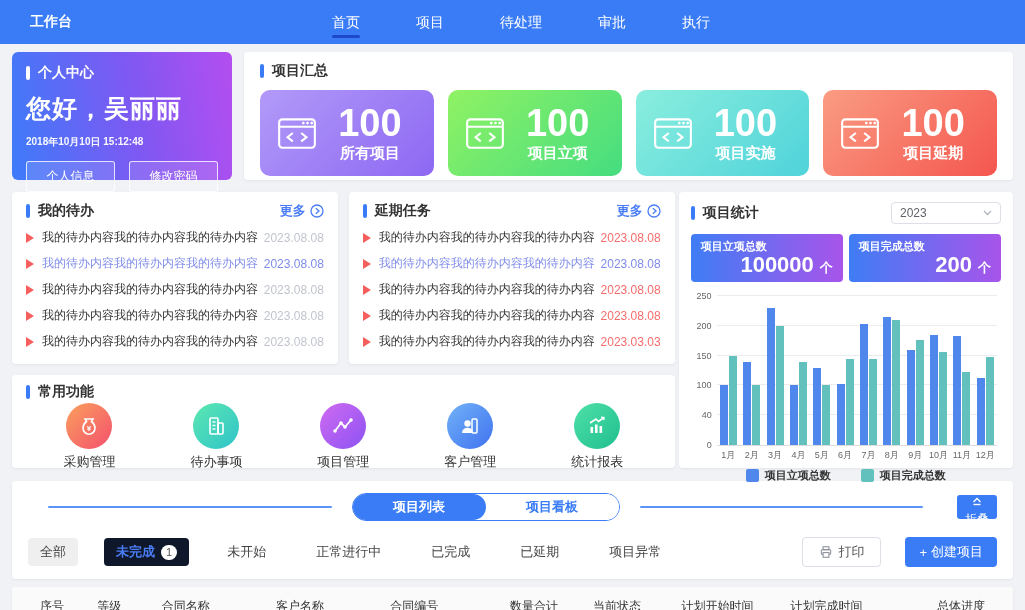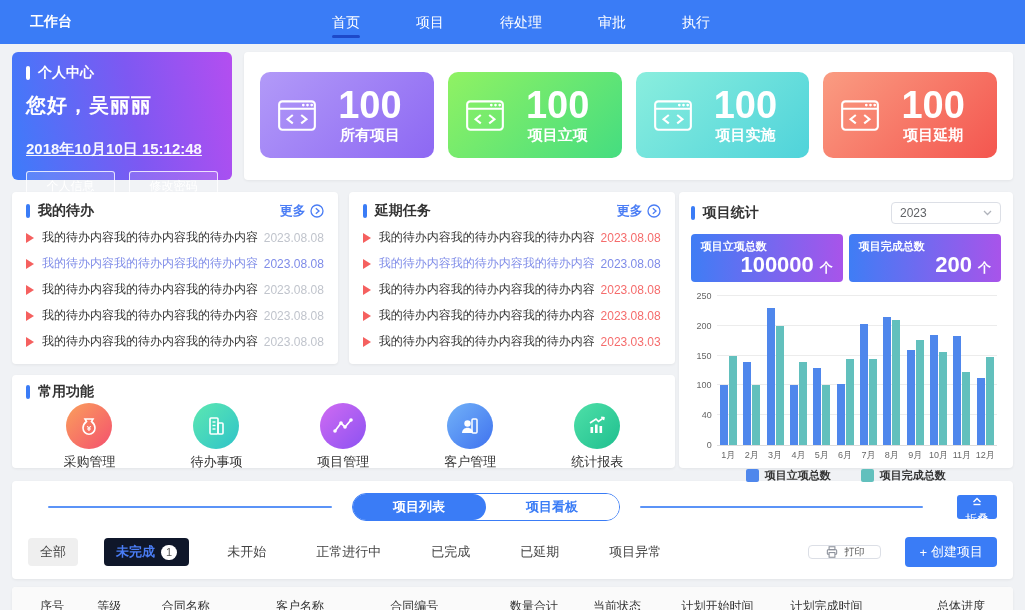--- a/index.html
+++ b/index.html
@@ -16,22 +16,22 @@
   .content { padding:8px 12px 0; }
   .panel { background:#fff; border-radius:4px; box-shadow:0 1px 3px rgba(0,0,0,.06); }
   .sec-title { display:flex; align-items:center; font-size:14px; font-weight:bold; color:#333; }
   .sec-title .bar { width:4px; height:14px; background:#3a7cf6; border-radius:2px; margin-right:8px; }
   
   .row1 { display:flex; gap:12px; }
   .personal { width:220px; height:128px; border-radius:6px; padding:12px 14px;
     background:linear-gradient(80deg,#3d7cfa 0%,#7e58f2 55%,#b44ef0 100%); color:#fff; }
   .personal .sec-title { color:#fff; }
   .personal .sec-title .bar { background:#fff; }
-  .greeting { font-size:20px; font-weight:bold; margin:10px 0 21px; letter-spacing:1px; }
-  .datetime { font-size:15px; font-weight:bold; opacity:.95;text-decoration:underline; }
+  .greeting { font-size:25px; font-weight:bold; margin:10px 0 10px; letter-spacing:1px; }
+  .datetime { font-size:10px; font-weight:bold; opacity:.95; }
   .p-btns { display:flex; gap:14px; margin-top:12px; }
   .p-btn { flex:1; text-align:center; font-size:12px; color:#fff; padding:6px 0;
     border:1px solid rgba(255,255,255,.8); border-radius:3px; background:rgba(255,255,255,.12); cursor:pointer; }
   .summary { flex:1; height:128px; padding:10px 16px; }
   .cards { display:flex; gap:14px; margin-top:10px; }
   .s-card { flex:1; height:86px; border-radius:10px; color:#fff; display:flex; align-items:center; padding:0 12px 0 16px; cursor:pointer; }
   .s-card .num { font-size:38px; font-weight:bold; line-height:38px; }
   .s-card .lbl { font-size:15px; font-weight:bold; margin-top:2px; }
   .s-card .body { flex:1; text-align:center; }
   .g-purple { background:linear-gradient(135deg,#b29af8,#8d68f3); }
@@ -100,21 +100,21 @@
   .tab.active { background:#3a7cf6; color:#fff; border-radius:0 14px 14px 0; }
   .collapse-btn { margin-left:14px; background:#3a7cf6; color:#fff; font-size:12px; border:none;
     border-radius:3px; height:24px; padding:0 8px; display:flex; align-items:center; gap:4px; cursor:pointer;flex-direction:column; }
   .filter-row { display:flex; align-items:center; margin-top:16px; }
   .f-pill { font-size:13px; color:#444; padding:5px 12px; border-radius:4px; cursor:pointer; margin-right:26px; }
   .f-pill.gray { background:#efefef; }
   .f-pill.active { background:#0f172a; color:#4a7df5; font-weight:bold; display:flex; align-items:center; gap:6px; }
   .f-badge { background:#fff; border-radius:8px; font-size:11px; color:#555; padding:0 5px; line-height:15px; font-weight:normal; }
   .filter-spacer { flex:1; }
   .print-btn { display:flex; align-items:center; gap:5px; background:#fff; border:1px solid #dcdfe6;
-    border-radius:4px; height:14px; padding:0 16px; font-size:10px; color:#555; cursor:pointer; margin-right:24px; }
+    border-radius:4px; height:30px; padding:0 16px; font-size:13px; color:#555; cursor:pointer; margin-right:24px; }
   .create-btn { background:#3a7cf6; color:#fff; border:none; border-radius:4px; height:30px;
     padding:0 14px; font-size:13px; cursor:pointer; display:flex; align-items:center; gap:4px; }
   .table-panel { margin-top:8px; padding:0; }
   .thead { display:flex; padding:11px 28px; background:#fafafa; border-radius:4px 4px 0 0; }
   .th { font-size:12px; font-weight:normal; color:#333; white-space:nowrap; }
   .th:nth-child(1){flex:.55} .th:nth-child(2){flex:.62} .th:nth-child(3){flex:1.1}
   .th:nth-child(4){flex:1.1} .th:nth-child(5){flex:1.15} .th:nth-child(6){flex:.8}
   .th:nth-child(7){flex:.85} .th:nth-child(8){flex:1.05} .th:nth-child(9){flex:1.15}
   .th:nth-child(10){flex:.72; text-align:right;}
   svg { display:block; }
@@ -143,20 +143,24 @@
       </div>
       <div class="greeting">您好，吴丽丽</div>
       <div class="datetime">2018年10月10日  15:12:48</div>
       <div class="p-btns">
         <span class="p-btn">个人信息</span>
         <span class="p-btn">修改密码</span>
       </div>
     </div>
 
     <div class="panel summary">
+      <div class="sec-title">
+        <span class="bar"></span>
+        <span>项目汇总</span>
+      </div>
       <div class="cards">
         <div class="s-card g-purple">
           <span>
             <svg width="42" height="42" viewBox="0 0 40 40">
                 <rect x="3" y="7" width="34" height="27" rx="3" fill="none" stroke="#fff" stroke-width="2"></rect>
                 <line x1="3" y1="14" x2="37" y2="14" stroke="#fff" stroke-width="2"></line>
                 <circle cx="26" cy="10.5" r="1.3" fill="#fff"></circle>
                 <circle cx="30" cy="10.5" r="1.3" fill="#fff"></circle>
                 <circle cx="34" cy="10.5" r="1.3" fill="#fff"></circle>
                 <polyline points="16,20 11,24 16,28" fill="none" stroke="#fff" stroke-width="2"></polyline>

